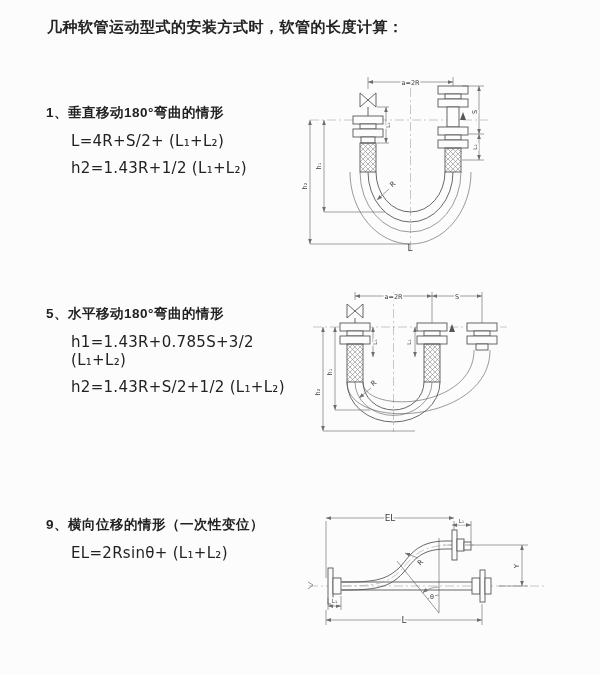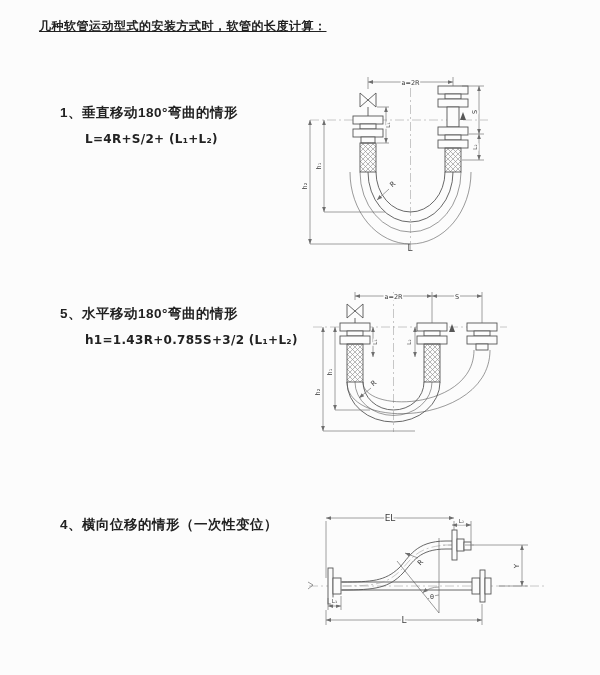--- a/index.html
+++ b/index.html
@@ -5,27 +5,27 @@
   * { margin:0; padding:0; box-sizing:border-box; }
   html,body { width:600px; height:675px; }
   body {
     position:relative;
     background:#fcfcfc;
     font-family:"Liberation Sans","DejaVu Sans",sans-serif;
     color:#222;
     overflow:hidden;
   }
   .page-title{
-    position:absolute; left:39px; top:18px;
-    font-size:12px; font-weight:600; letter-spacing:0.5px;text-decoration:underline;
+    position:absolute; left:47px; top:18px;
+    font-size:15px; font-weight:600; letter-spacing:0.5px;
   }
-  .section{ position:absolute; left:60px; width:262px; }
+  .section{ position:absolute; left:46px; width:262px; }
   #sec1{ top:104px; } #sec2{ top:305px; } #sec3{ top:516px; }
   .heading{ font-size:13.5px; font-weight:600; letter-spacing:0.5px; margin:0 0 10px 0; }
-  .formula{ font-size:12px; font-weight:700; letter-spacing:0.3px; margin:0 1px 9px 25px;
+  .formula{ font-size:15px; font-weight:400; letter-spacing:0.3px; margin:0 1px 9px 25px;
             font-family:"DejaVu Sans","Liberation Sans",sans-serif; }
   .diagram{ position:absolute; }
   #d1{ left:293px; top:64px; } #d2{ left:295px; top:282px; } #d3{ left:297px; top:498px; }
 
   svg text{ font-family:"DejaVu Sans",sans-serif; fill:#3c3c3c; text-anchor:middle; }
   .t5{ font-size:5.5px; } .t6{ font-size:6.5px; } .t7{ font-size:7px; } .t9{ font-size:9px; }
   .ko{ paint-order:stroke fill; stroke:#fcfcfc; stroke-width:3px; }
   .dw{ stroke:#575757; stroke-width:0.9; fill:none; }
   .dwt{ stroke:#575757; stroke-width:0.6; fill:none; }
   .dim{ stroke:#6e6e6e; stroke-width:0.65; fill:none; }
@@ -35,29 +35,32 @@
   .arrowfill{ fill:#575757; stroke:none; }
 </style>
 </head>
 <body>
 
 <div class="page-title">几种软管运动型式的安装方式时，软管的长度计算：</div>
 
 <div class="section" id="sec1">
   <p class="heading">1、垂直移动180°弯曲的情形</p>
   <p class="formula">L=4R+S/2+ (L₁+L₂)</p>
+  <p class="formula">h2=1.43R+1/2 (L₁+L₂)</p>
 </div>
 
 <div class="section" id="sec2">
   <p class="heading">5、水平移动180°弯曲的情形</p>
   <p class="formula">h1=1.43R+0.785S+3/2 (L₁+L₂)</p>
+  <p class="formula">h2=1.43R+S/2+1/2 (L₁+L₂)</p>
 </div>
 
 <div class="section" id="sec3">
-  <p class="heading">4、横向位移的情形（一次性变位）</p>
+  <p class="heading">9、横向位移的情形（一次性变位）</p>
+  <p class="formula">EL=2Rsinθ+ (L₁+L₂)</p>
 </div>
 
 <svg id="d1" class="diagram" width="300" height="190" viewBox="0 0 300 190">
   <defs>
     <marker id="ar1" viewBox="0 0 8 8" refX="8" refY="4" markerWidth="8" markerHeight="8" orient="auto-start-reverse">
       <path d="M0,1 L8,4 L0,7 Z" fill="#6e6e6e"></path>
     </marker>
     <pattern id="h1p" width="5" height="5" patternUnits="userSpaceOnUse">
       <path d="M0,5 L5,0 M0,0 L5,5" stroke="#8a8a8a" stroke-width="0.6"></path>
     </pattern>

